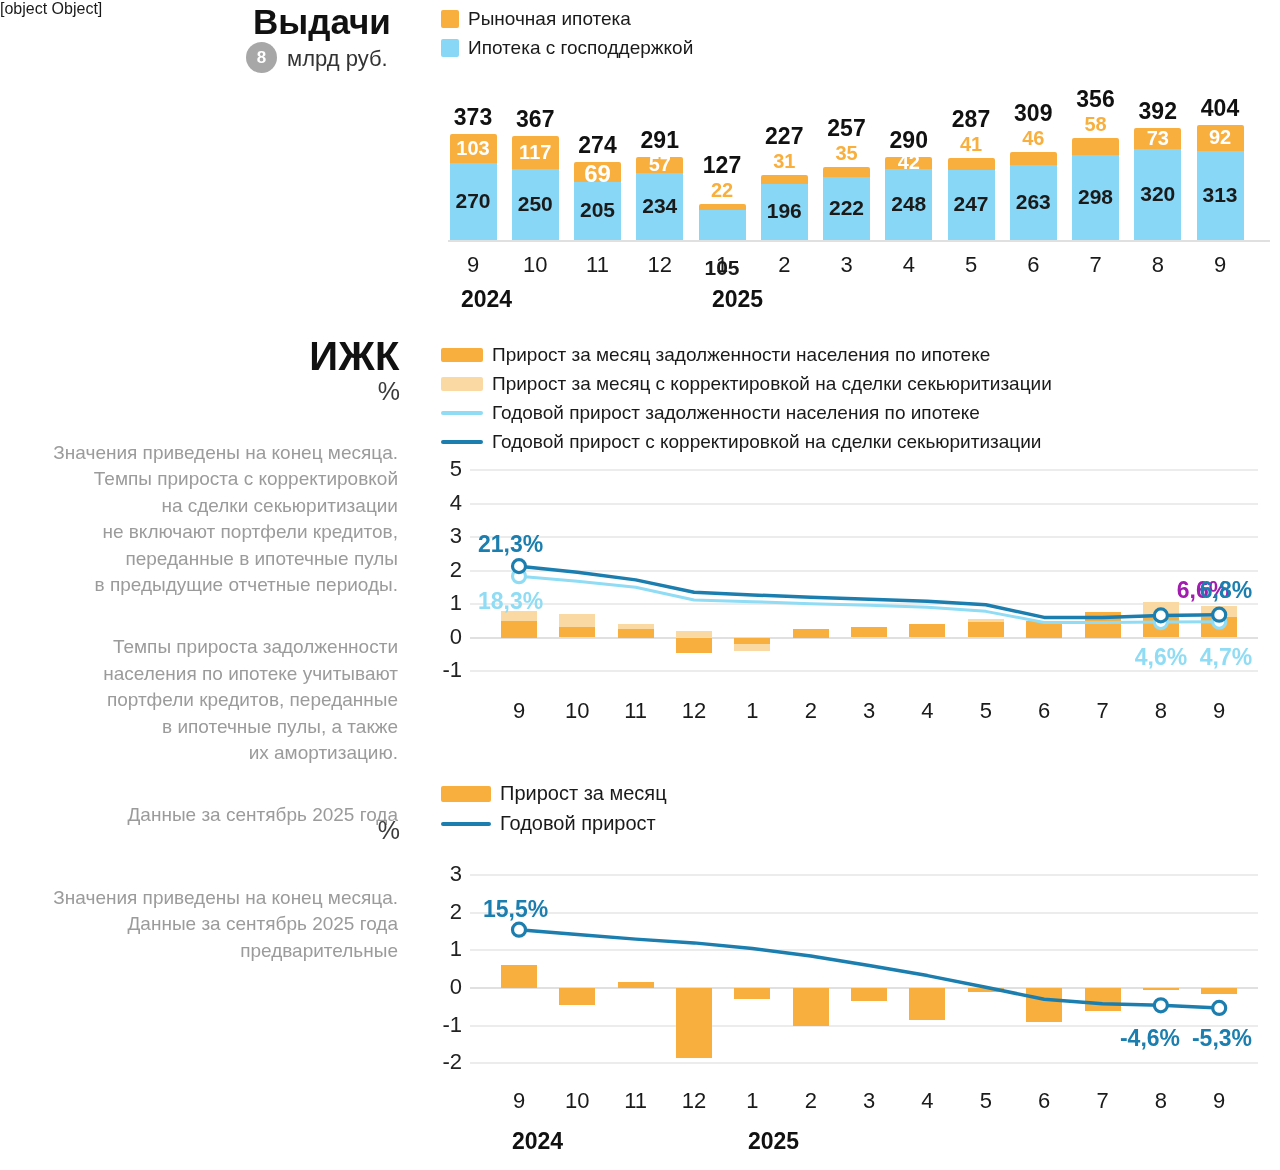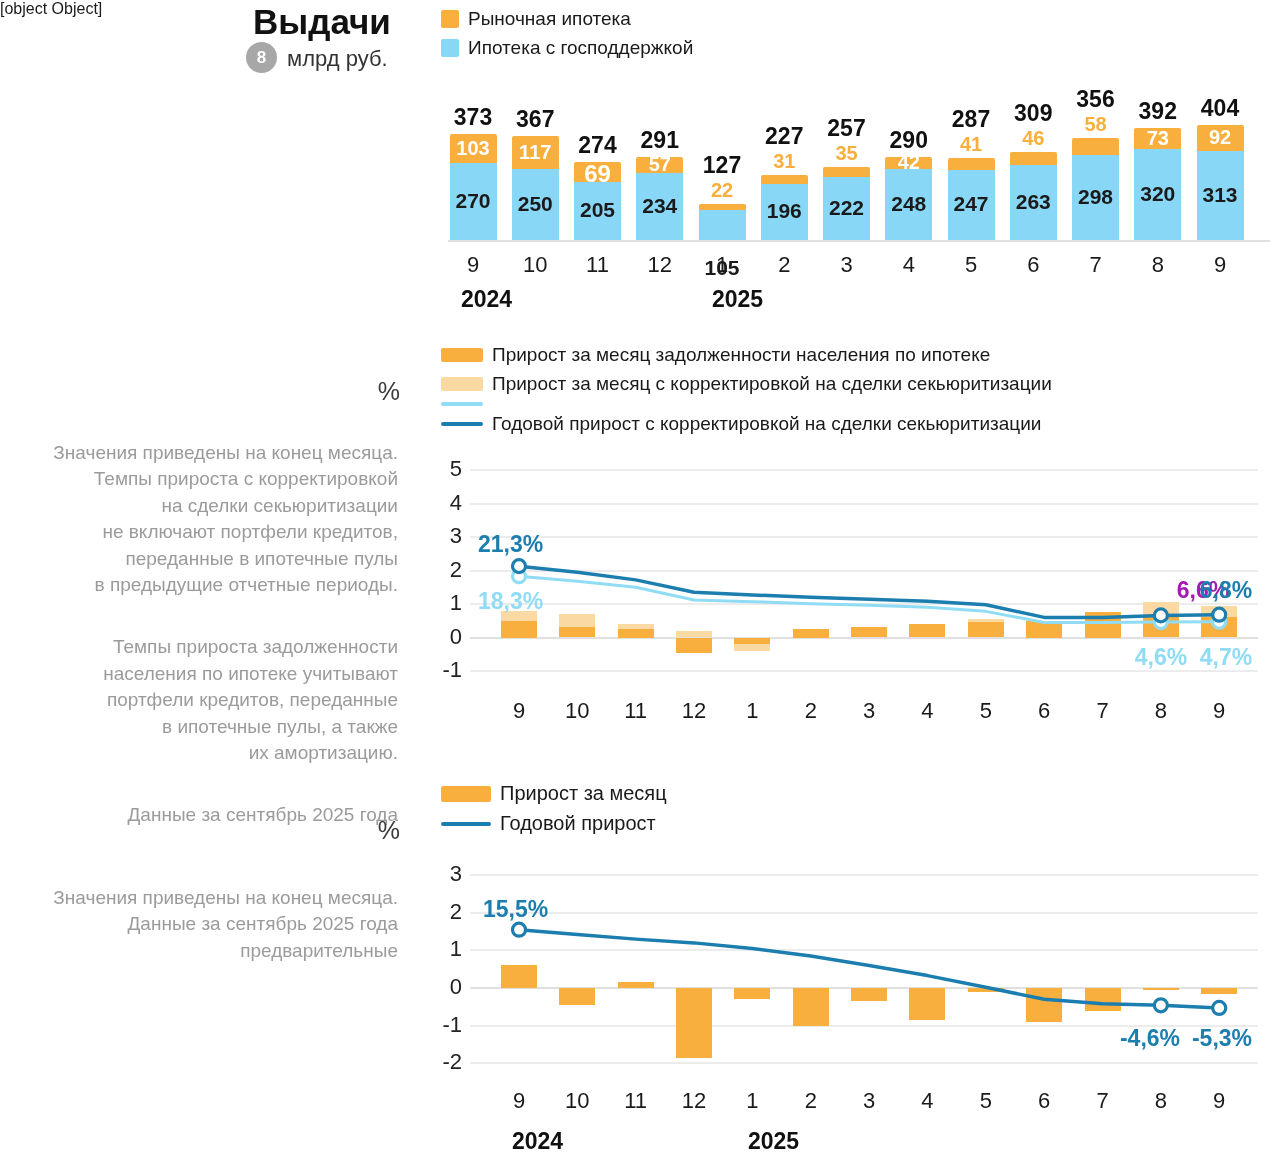--- a/index.html
+++ b/index.html
@@ -51,33 +51,35 @@
     <div class="row">
       <span class="sw sq c-orange"></span>
       <span class="lbl">Рыночная ипотека</span>
     </div>
     <div class="row">
       <span class="sw sq c-blue"></span>
       <span class="lbl">Ипотека с господдержкой</span>
     </div>
   </div>
 
+  <div class="abs sec-title" style="left:150px;top:334px;width:250px;">ИЖК</div>
   <div class="abs sec-unit" style="left:200px;top:377px;width:200px;">%</div>
 
   <div class="abs lg" style="left:441px;top:344px;">
     <div class="row">
       <span class="sw bar c-orange"></span>
       <span class="lbl">Прирост за месяц задолженности населения по ипотеке</span>
     </div>
     <div class="row">
       <span class="sw bar c-lorange"></span>
       <span class="lbl">Прирост за месяц с корректировкой на сделки секьюритизации</span>
     </div>
     <div class="row">
       <span class="sw line c-lblue"></span>
+      <span class="lbl">Годовой прирост задолженности населения по ипотеке</span>
     </div>
     <div class="row">
       <span class="sw line c-dblue"></span>
       <span class="lbl">Годовой прирост с корректировкой на сделки секьюритизации</span>
     </div>
   </div>
 
   <div class="abs notes" style="left:20px;top:413px;width:378px;">
     <p>Значения приведены на конец месяца.
 Темпы прироста с корректировкой

